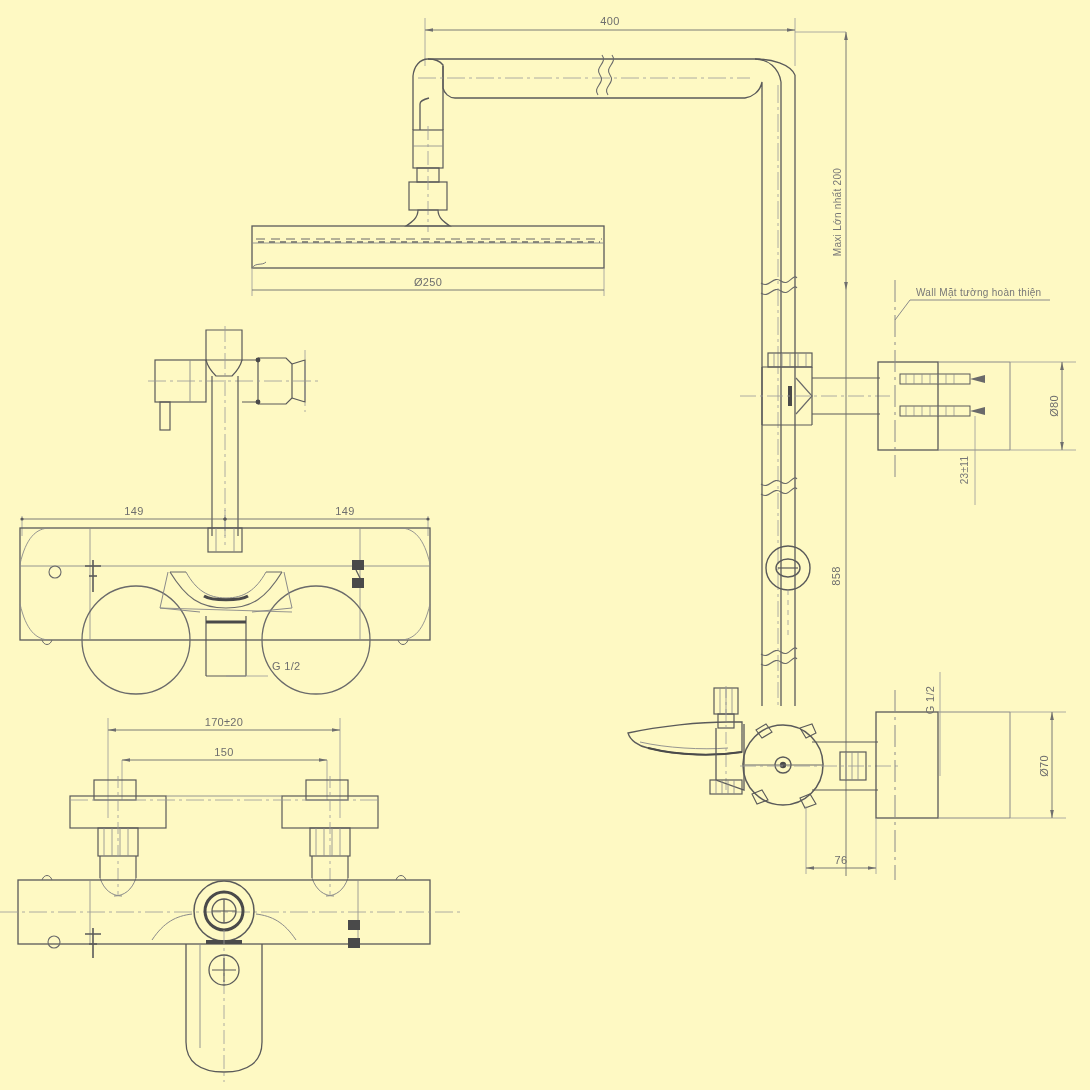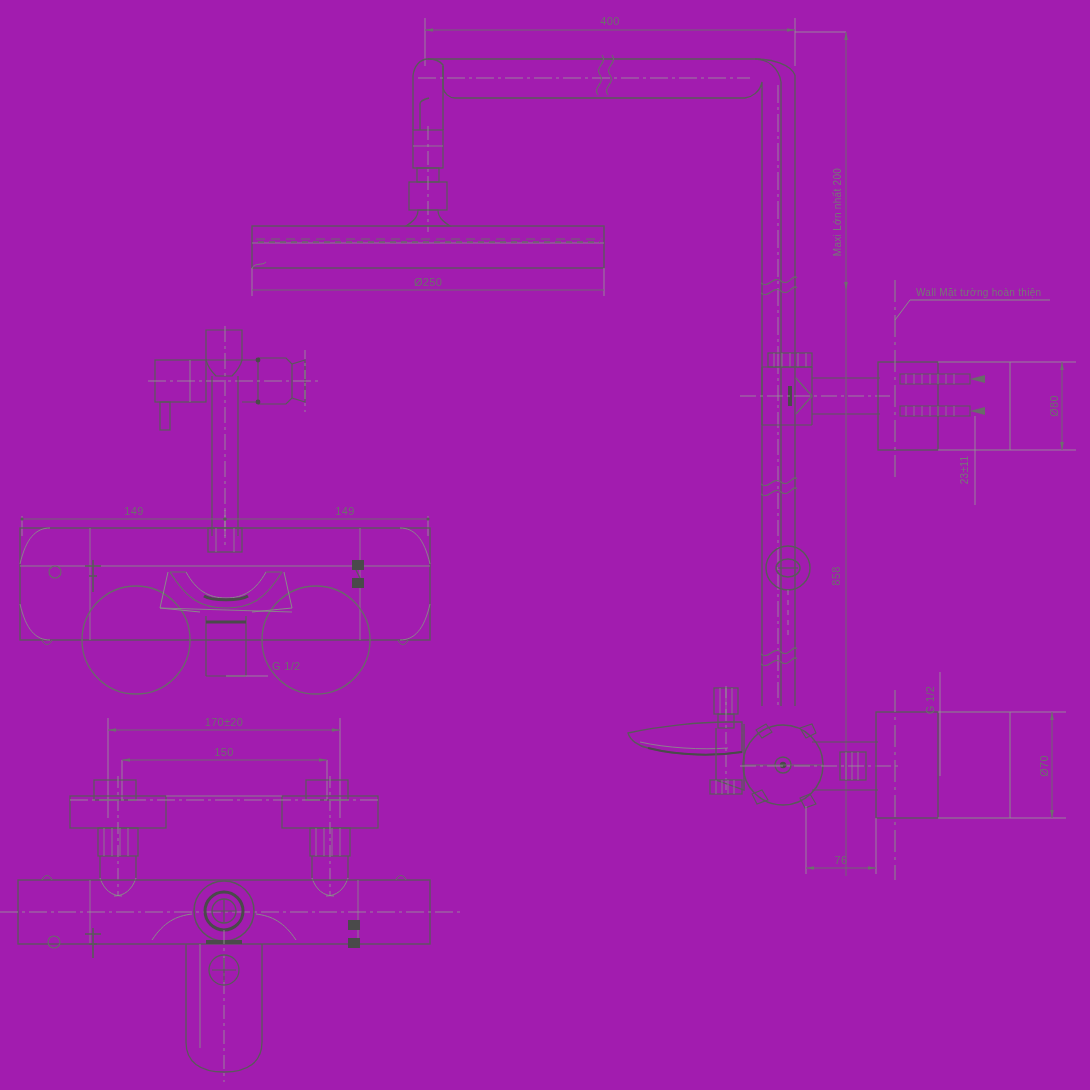--- a/index.html
+++ b/index.html
@@ -1,17 +1,17 @@
 <!DOCTYPE html>
 <html><head>
 <meta charset="utf-8">
 <style>
   html,body{margin:0;padding:0;background:#ffffff;}
   body{width:1090px;height:1090px;font-family:"Liberation Sans",sans-serif;overflow:hidden;}
-  #sheet{position:relative;width:1090px;height:1090px;background:#a21caf;}
+  #sheet{position:relative;width:1090px;height:1090px;background:#fef9c3;}
   svg{display:block;}
   .dimtxt{font-family:"Liberation Sans",sans-serif;font-size:11px;fill:#6e6e6e;letter-spacing:.3px;}
   .dimtxt-sm{font-family:"Liberation Sans",sans-serif;font-size:10px;fill:#777;letter-spacing:.3px;}
 </style>
 </head>
 <body>
 
 <div id="sheet">
 
 <svg width="1090" height="1090" viewBox="0 0 1090 1090">

